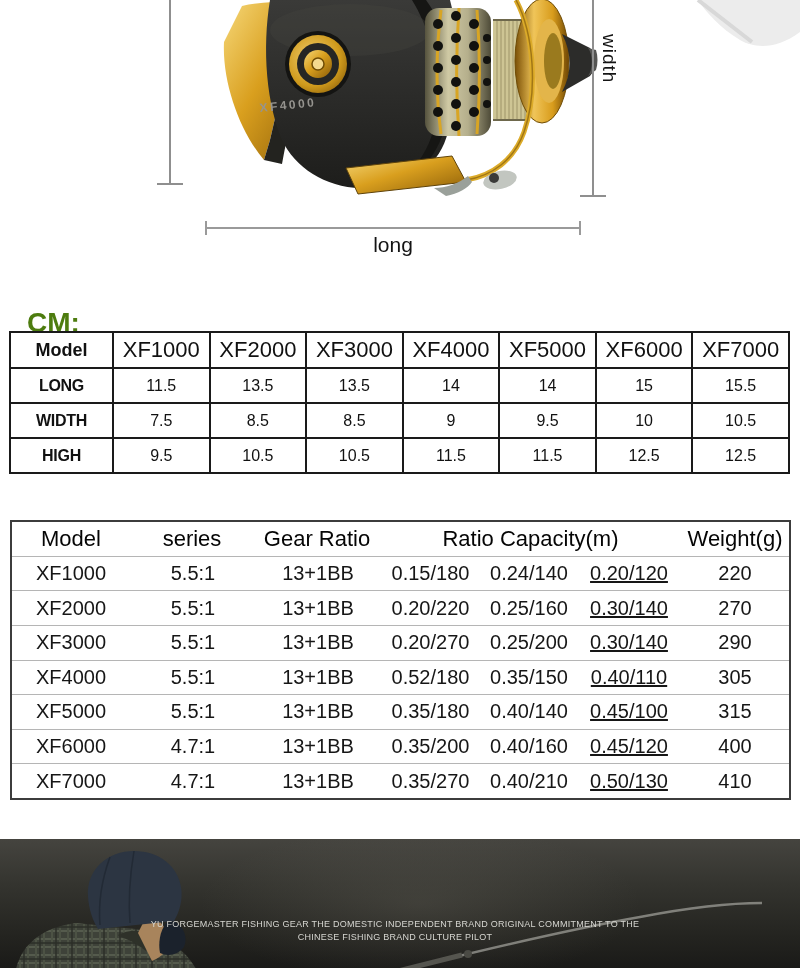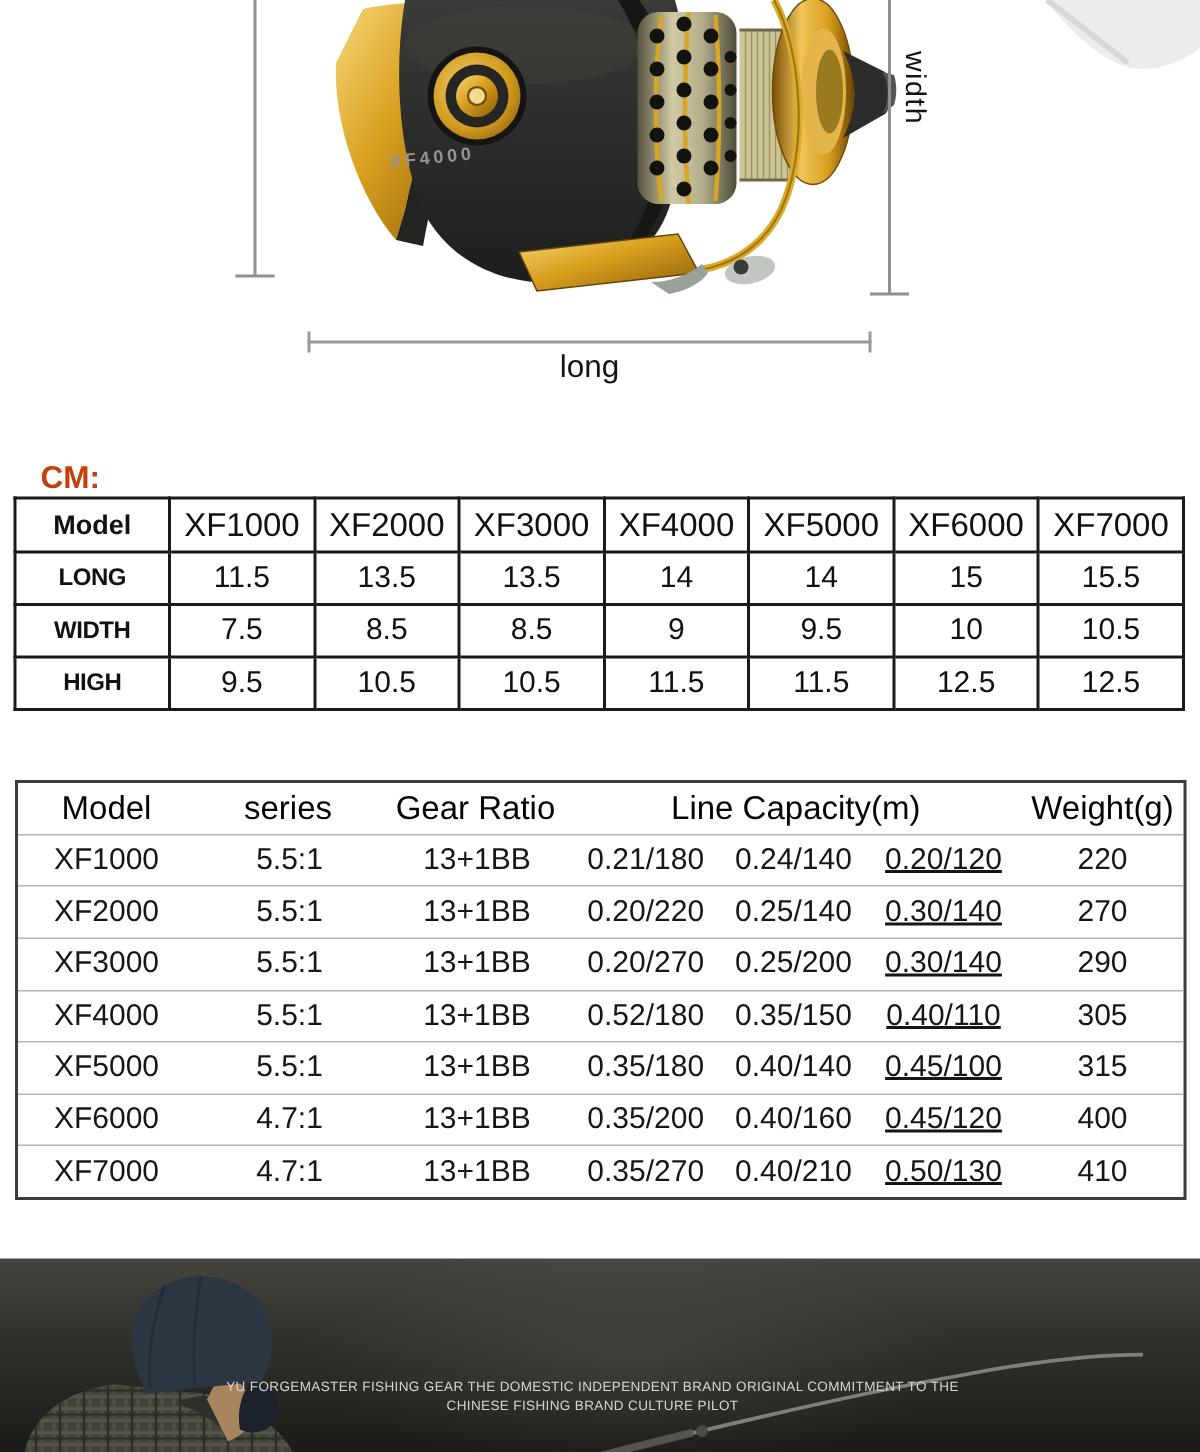--- a/index.html
+++ b/index.html
@@ -18,30 +18,30 @@
   .vtick-right{left:580px;top:195px;}
   .hline{position:absolute;left:205px;top:227px;width:376px;height:2px;background:#9a9a9a;}
   .htick{position:absolute;width:2px;height:14px;background:#9a9a9a;top:221px;}
   .htick-l{left:205px;} .htick-r{left:579px;}
   .width-label{position:absolute;left:598px;top:34px;font-size:19px;color:#141414;
                writing-mode:vertical-rl;letter-spacing:1px;}
   .long-label{position:absolute;left:205px;top:233px;width:376px;text-align:center;
               font-size:21px;color:#141414;}
 
   
-  .cm-title{position:absolute;left:27px;top:307px;font-size:21px;font-weight:bold;color:#c2410c;}
+  .cm-title{position:absolute;left:27px;top:307px;font-size:28px;font-weight:bold;color:#4d7c0f;}
   table.cm{position:absolute;left:9px;top:331px;width:781px;border-collapse:collapse;
            table-layout:fixed;background:#fff;}
   table.cm td{border:2px solid #1a1a1a;text-align:center;vertical-align:middle;padding:0;
               overflow:hidden;white-space:nowrap;}
   table.cm col.first{width:103px;}
   .cm-h-model{font-size:18px;font-weight:bold;}
   .cm-h{font-size:22px;font-weight:normal;}
   .cm-label{font-size:16px;font-weight:bold;letter-spacing:-0.3px;}
-  .cm-val{font-size:20px;}
+  .cm-val{font-size:16px;}
   tr.r-head{height:36px;} tr.r-mid{height:35px;} tr.r-last{height:30px;}
 
   
   .spec{position:absolute;left:10px;top:520px;width:777px;height:276px;
         border:2px solid #3c3c3c;background:#fff;display:flex;flex-direction:column;}
   .spec-row{display:flex;flex:1;align-items:center;border-bottom:1px solid #b5b5b5;}
   .spec-row:last-child{border-bottom:none;}
   .spec-row.head{font-size:22px;color:#050505;}
   .spec-row.data{font-size:20px;color:#161616;}
   .cell{text-align:center;white-space:nowrap;}
@@ -238,39 +238,39 @@
       <td class="cm-val">12.5</td>
     </tr>
   </tbody>
     </table>
 
   <div class="spec">
     <div class="spec-row head">
       <div class="cell c-model">Model</div>
       <div class="cell c-series">series</div>
       <div class="cell c-ratio">Gear Ratio</div>
-      <div class="cell c-capspan">Line Capacity(m)</div>
+      <div class="cell c-capspan">Ratio Capacity(m)</div>
       <div class="cell c-weight">Weight(g)</div>
     </div>
 
     <div class="spec-row data">
       <div class="cell c-model">XF1000</div>
       <div class="cell c-ratio">5.5:1</div>
       <div class="cell c-series">13+1BB</div>
-      <div class="cell c-cap1">0.21/180</div>
+      <div class="cell c-cap1">0.15/180</div>
       <div class="cell c-cap2">0.24/140</div>
       <div class="cell c-cap3">0.20/120</div>
       <div class="cell c-weight">220</div>
     </div>
     <div class="spec-row data">
       <div class="cell c-model">XF2000</div>
       <div class="cell c-ratio">5.5:1</div>
       <div class="cell c-series">13+1BB</div>
       <div class="cell c-cap1">0.20/220</div>
-      <div class="cell c-cap2">0.25/140</div>
+      <div class="cell c-cap2">0.25/160</div>
       <div class="cell c-cap3">0.30/140</div>
       <div class="cell c-weight">270</div>
     </div>
     <div class="spec-row data">
       <div class="cell c-model">XF3000</div>
       <div class="cell c-ratio">5.5:1</div>
       <div class="cell c-series">13+1BB</div>
       <div class="cell c-cap1">0.20/270</div>
       <div class="cell c-cap2">0.25/200</div>
       <div class="cell c-cap3">0.30/140</div>

